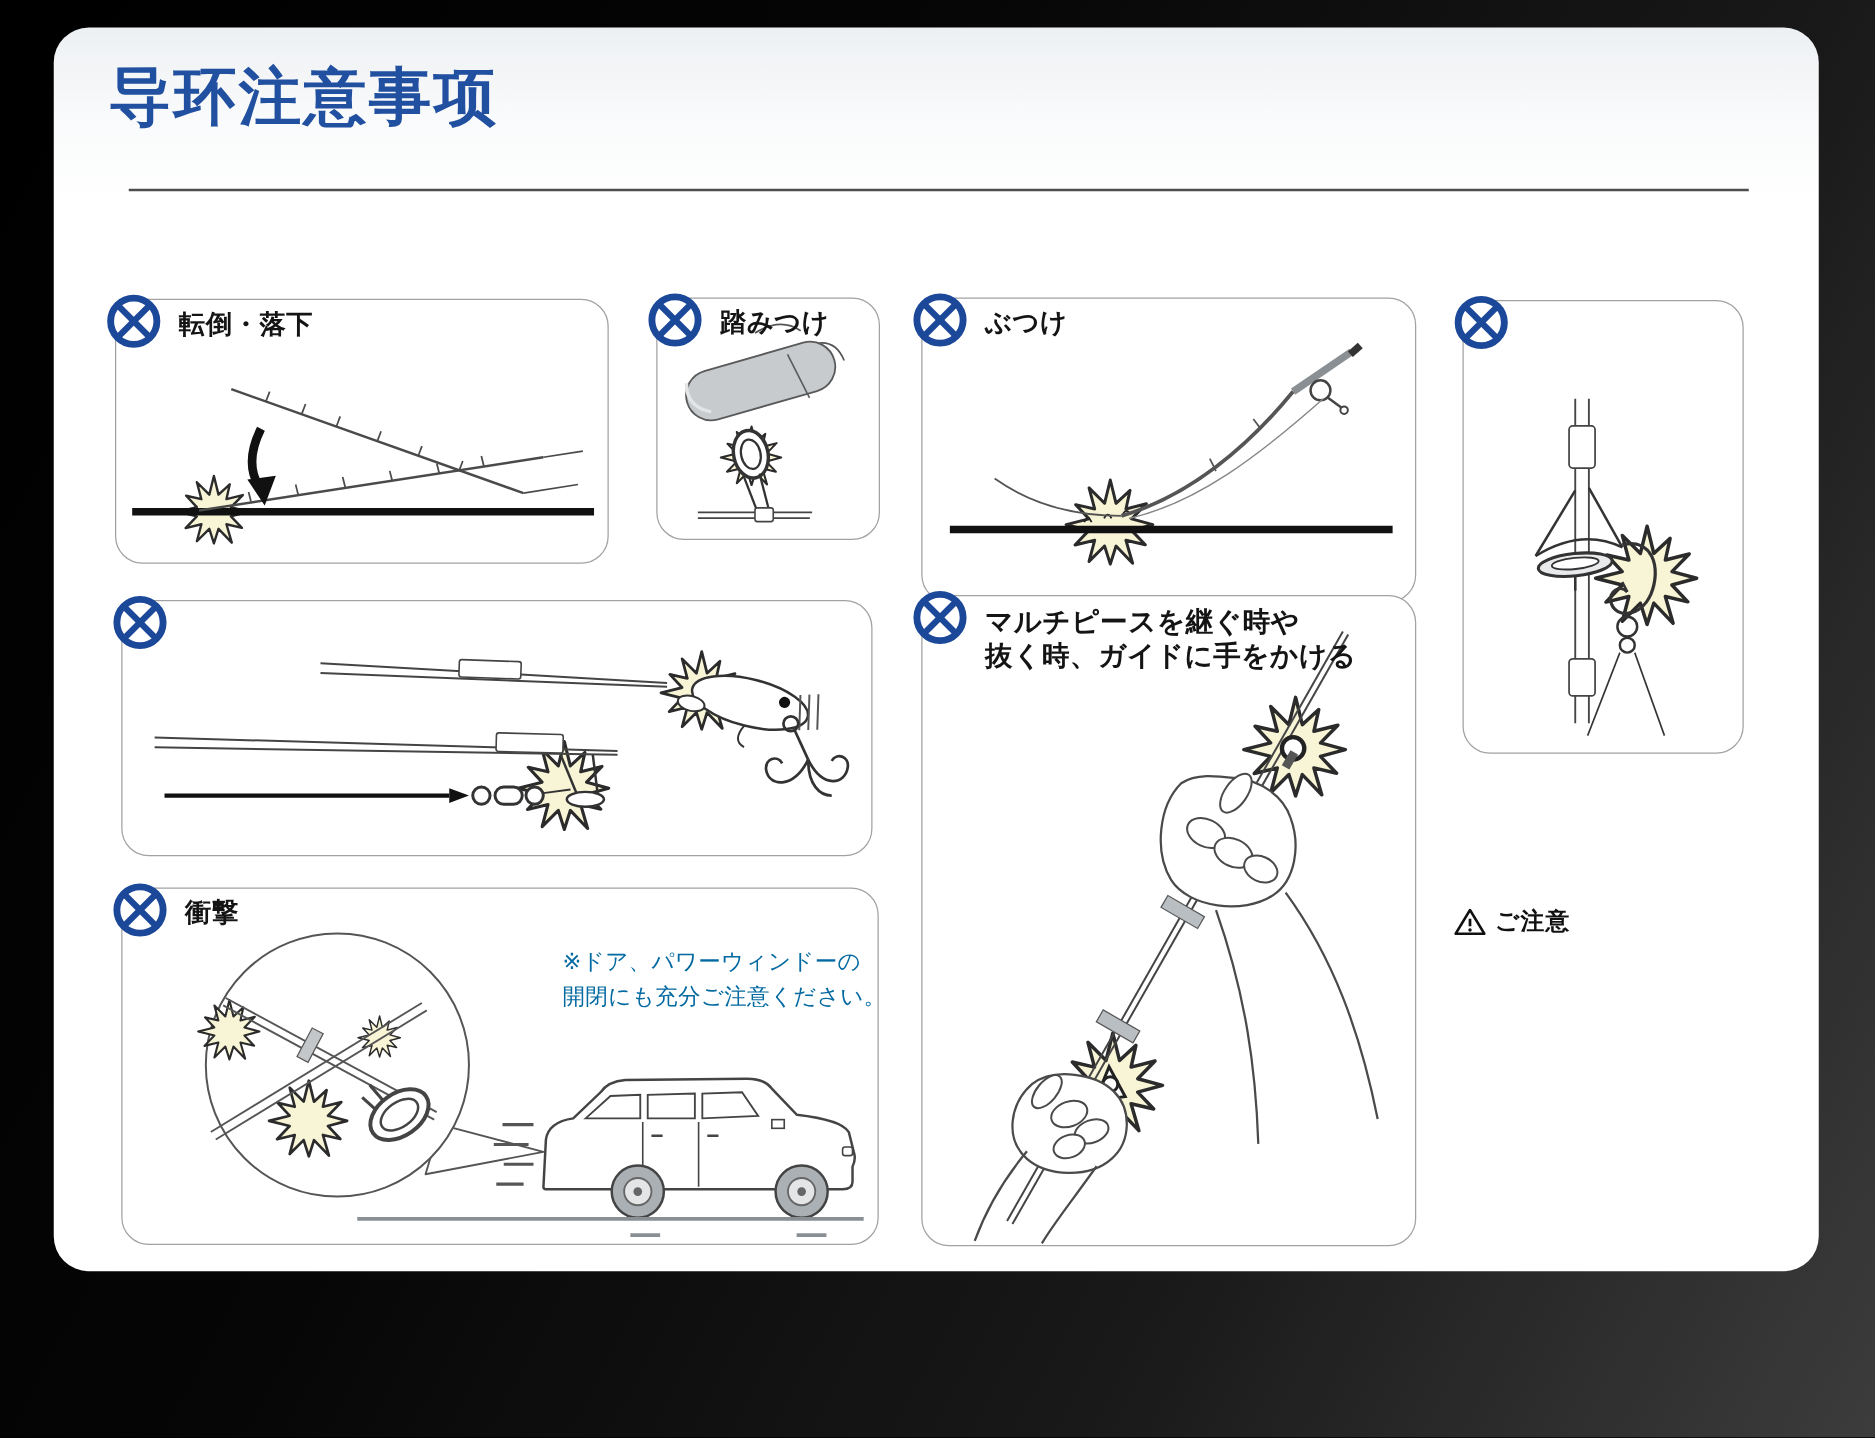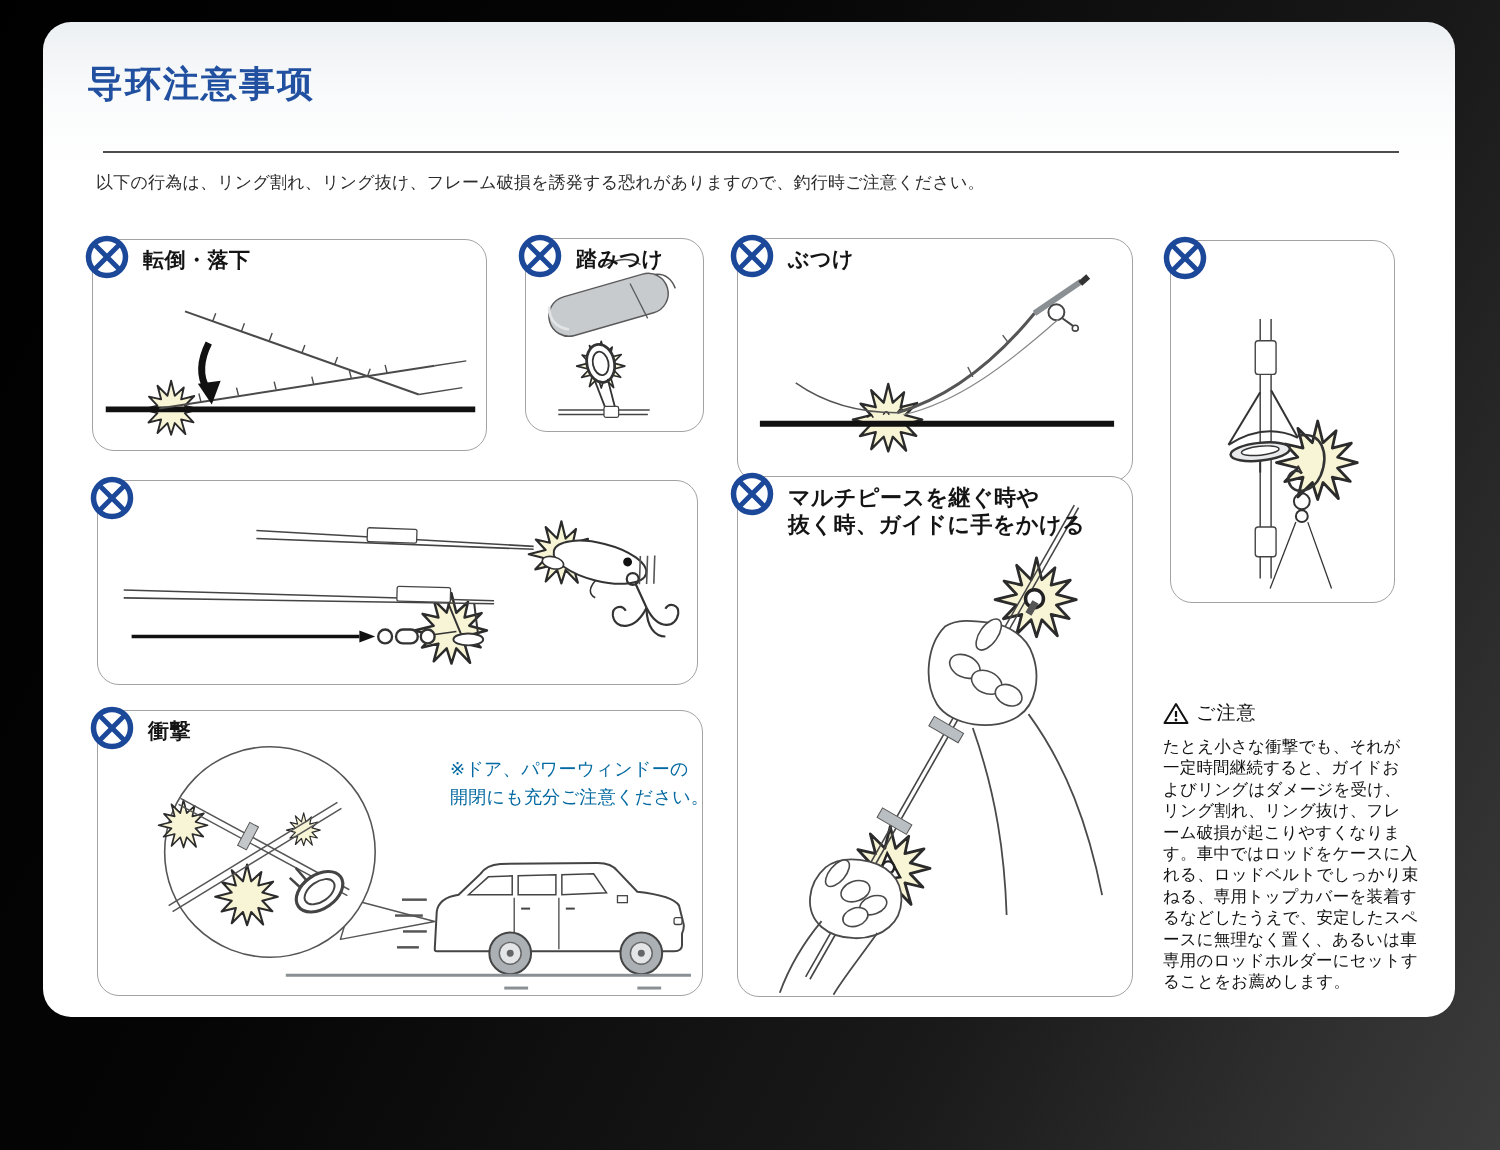--- a/index.html
+++ b/index.html
@@ -11,42 +11,42 @@
   .stage {
     position:relative; width:1500px; height:1150px; overflow:hidden;
     background:linear-gradient(118deg,#000 0%,#050505 35%,#191919 70%,#333 92%,#3c3c3c 100%);
   }
   .card {
     position:absolute; left:43px; top:22px; width:1412px; height:995px;
     border-radius:28px;
     background:linear-gradient(180deg,#edf0f3 0px,#f9fafb 70px,#fff 140px);
   }
   .page-title {
-    position:absolute; left:87px; top:60px;
+    position:absolute; left:87px; top:44px;
     font-family:"DejaVu Serif","Liberation Serif",serif;
-    font-weight:bold; font-size:36px; letter-spacing:2px; color:#2150a0;
+    font-weight:bold; font-size:50px; letter-spacing:2px; color:#2150a0;
   }
   .rule { position:absolute; left:103px; top:151px; width:1296px; height:2px; background:#4d4d4d; }
   .intro { position:absolute; left:96px; top:171px; font-size:17px; color:#2b2b2b; letter-spacing:0.2px; }
   .panel {
     position:absolute; border:1.6px solid #a2a2a2; border-radius:22px; background:#fff;
   }
   .noicon { position:absolute; left:-9px; top:-6px; width:46px; height:46px; }
   .plabel {
     position:absolute; left:50px; top:7px;
     font-size:21px; font-weight:bold; color:#141414; line-height:25px;
     white-space:pre; letter-spacing:0.5px;
   }
   .plabel.big { font-size:22px; line-height:27px; }
   .ill { position:absolute; left:0; top:0; width:100%; height:100%; pointer-events:none; }
   .impact-note {
     position:absolute; left:352px; top:44px;
     font-size:18px; line-height:28px; color:#0369a1; white-space:pre; letter-spacing:0.3px;
   }
-  .caution { position:absolute; left:1163px; top:700px; width:260px; }
+  .caution { position:absolute; left:1163px; top:724px; width:260px;font-weight:bold; }
   .caution-head { display:flex; align-items:center; gap:7px; }
   .caution-head span { font-size:19px; color:#111; letter-spacing:1px; }
   .caution-body {
     margin-top:10px; font-size:16.5px; line-height:21.4px; color:#111;
     white-space:pre; letter-spacing:0.2px;
   }
 </style>
 </head>
 <body>
 
@@ -62,21 +62,20 @@
         <line x1="11" y1="11" x2="35" y2="35" stroke="#1c4899" stroke-width="5"></line>
         <line x1="35" y1="11" x2="11" y2="35" stroke="#1c4899" stroke-width="5"></line>
       </symbol>
     </defs>
   </svg>
 
   <div class="card"></div>
 
   <div class="page-title">导环注意事项</div>
   <div class="rule"></div>
-  <div class="intro">以下の行為は、リング割れ、リング抜け、フレーム破損を誘発する恐れがありますので、釣行時ご注意ください。</div>
 
   <div class="panel" style="left:92px;top:239px;width:395px;height:212px">
     <svg class="ill" viewBox="0 0 395 212">
       <use href="#sym-burst" x="45" y="138" width="66" height="66"></use>
       <line x1="12" y1="171" x2="385" y2="171" stroke="#111" stroke-width="6"></line>
       <g stroke="#4a4a4a" stroke-width="2">
         <line x1="92" y1="72" x2="328" y2="156"></line>
         <line x1="66" y1="170" x2="344" y2="127"></line>
       </g>
       <g stroke="#4a4a4a" stroke-width="1.4">
@@ -333,27 +332,15 @@
 
   <div class="caution">
     <div class="caution-head">
       <svg width="26" height="23" viewBox="0 0 26 23">
         <path d="M13,2 L24.5,21 L1.5,21 Z" fill="none" stroke="#111" stroke-width="2" stroke-linejoin="round"></path>
         <line x1="13" y1="9" x2="13" y2="15" stroke="#111" stroke-width="2.2"></line>
         <circle cx="13" cy="18" r="1.4" fill="#111"></circle>
       </svg>
       <span>ご注意</span>
     </div>
-    <div class="caution-body">たとえ小さな衝撃でも、それが
-一定時間継続すると、ガイドお
-よびリングはダメージを受け、
-リング割れ、リング抜け、フレ
-ーム破損が起こりやすくなりま
-す。車中ではロッドをケースに入
-れる、ロッドベルトでしっかり束
-ねる、専用トップカバーを装着す
-るなどしたうえで、安定したスペ
-ースに無理なく置く、あるいは車
-専用のロッドホルダーにセットす
-ることをお薦めします。</div>
   </div>
 
 </div>
 
 </body></html>

